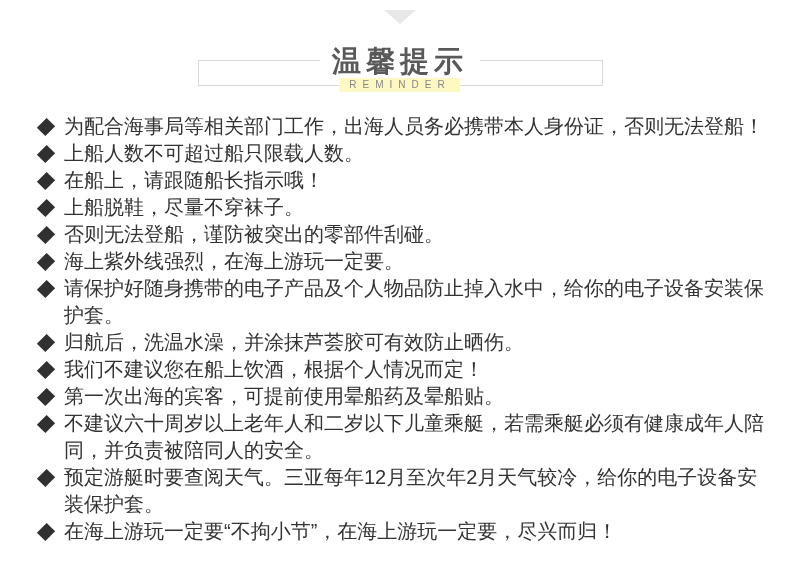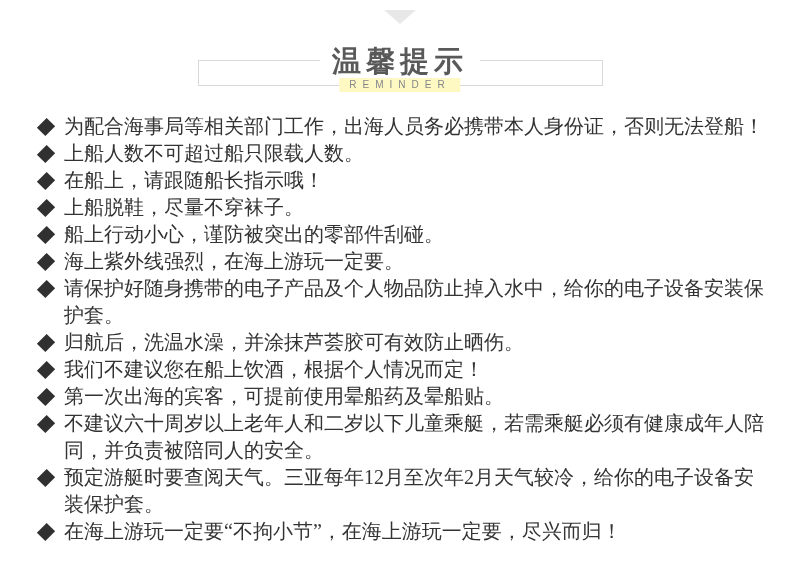--- a/index.html
+++ b/index.html
@@ -78,21 +78,21 @@
     align-items: center;
     justify-content: center;
     margin-right: 8px;
   }
   .diamond {
     width: 12px;
     height: 12px;
     background: #303030;
     transform: rotate(45deg) scaleY(1.15);
   }
-  .item-text { flex: 1; font-family: Liberation Serif, serif; }
+  .item-text { flex: 1; }
 </style>
 </head>
 <body>
 
 <div class="page">
 
   <div class="triangle-down"></div>
 
   <div class="title-box">
     <div class="title-cn">温馨提示</div>
@@ -121,21 +121,21 @@
       <li class="item">
         <span class="marker">
           <span class="diamond"></span>
         </span>
         <span class="item-text">上船脱鞋，尽量不穿袜子。</span>
       </li>
       <li class="item">
         <span class="marker">
           <span class="diamond"></span>
         </span>
-        <span class="item-text">船上行动小心，谨防被突出的零部件刮碰。</span>
+        <span class="item-text">否则无法登船，谨防被突出的零部件刮碰。</span>
       </li>
       <li class="item">
         <span class="marker">
           <span class="diamond"></span>
         </span>
         <span class="item-text">海上紫外线强烈，在海上游玩一定要。</span>
       </li>
       <li class="item">
         <span class="marker">
           <span class="diamond"></span>

